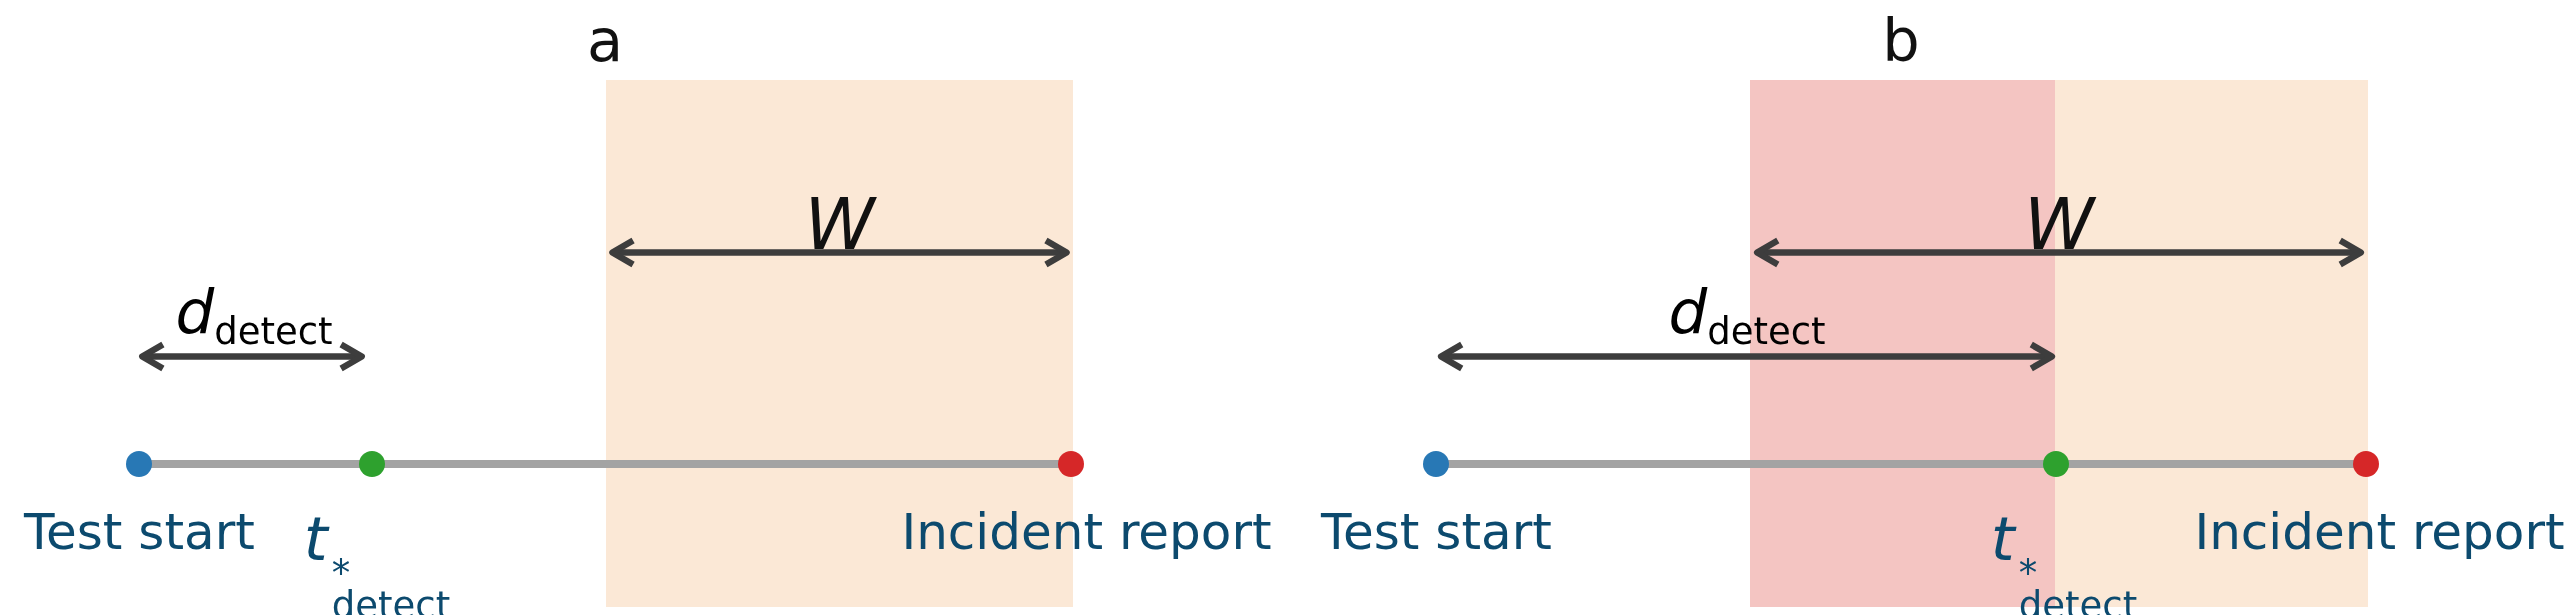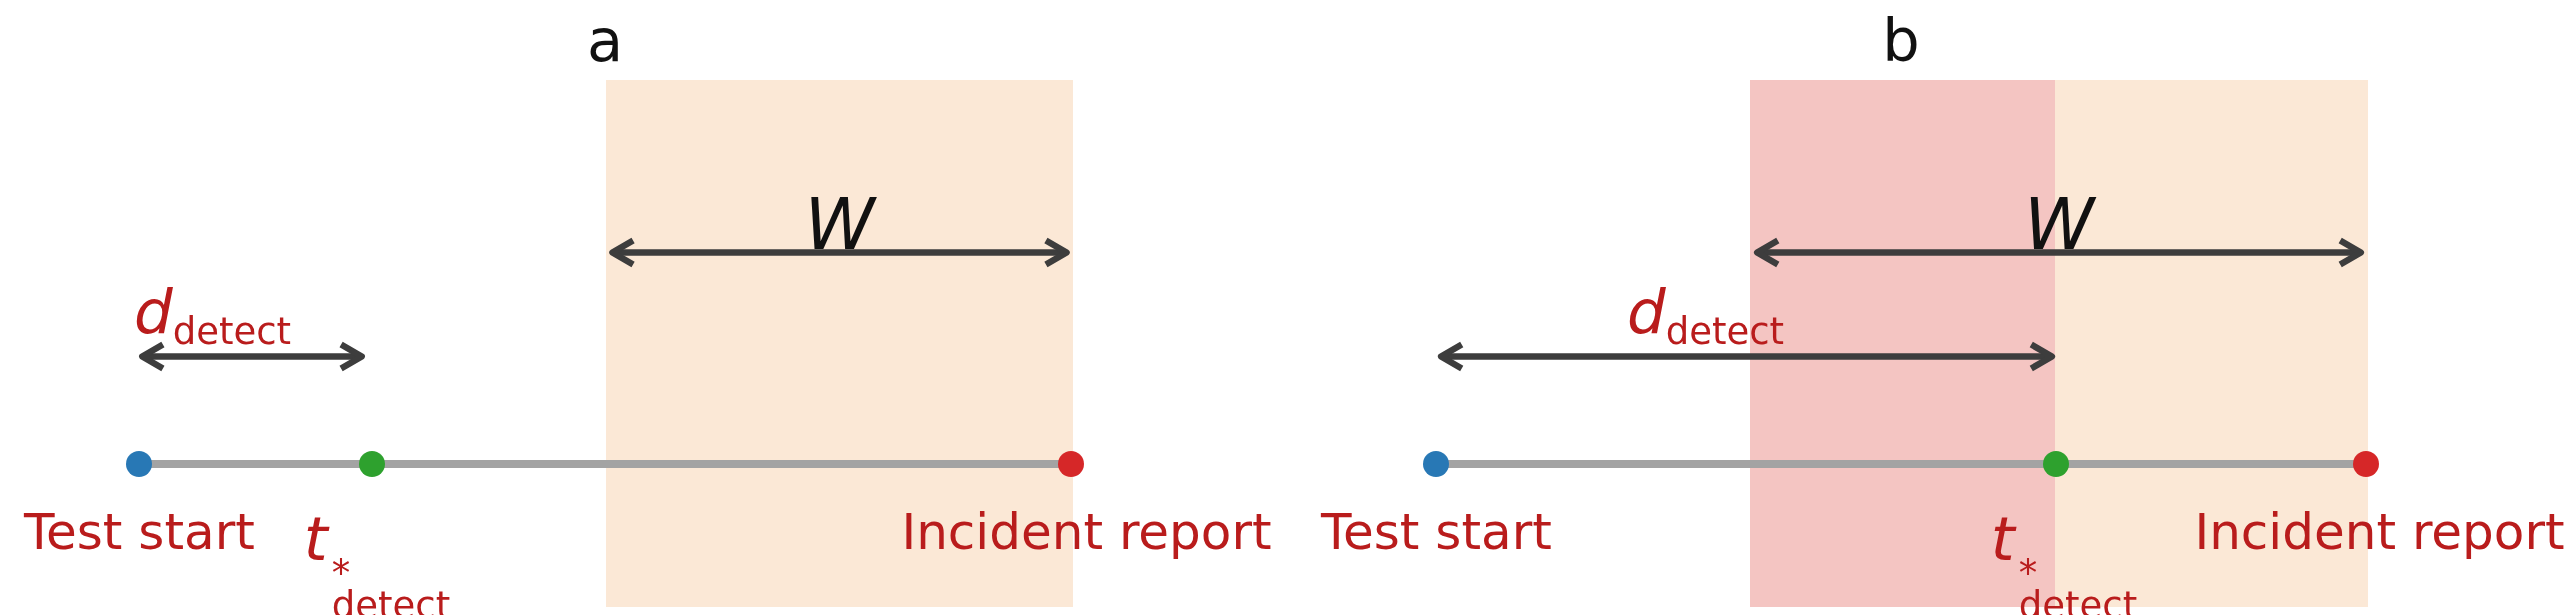--- a/index.html
+++ b/index.html
@@ -24,35 +24,35 @@
     position:absolute; top:189px;
     font-size:71px; line-height:1; font-style:italic; text-align:center;
     color:#111111;
   }
 
   .arrow { position:absolute; stroke:#3d3d3d; }
   .arrow line, .arrow path { fill:none; stroke-width:8px; stroke-linejoin:round; }
 
   .dlabel {
     position:absolute; top:281px;
-    font-size:61px; line-height:1; text-align:left; white-space:nowrap;
-    color:#b91c1c;
+    font-size:61px; line-height:1; text-align:center; white-space:nowrap;
+    color:#000000;
   }
   .mvar { font-style:italic; }
   .msub { font-size:37px; font-style:normal; vertical-align:-11.2px; letter-spacing:0; }
 
   .tline { position:absolute; top:460px; height:8px; border-radius:4px; background:#a3a3a3; }
   .dot {
     position:absolute; top:451px; width:26px; height:26px; border-radius:50%;
   }
 
   .blabel {
     position:absolute; top:505px;
     font-size:50px; line-height:1.1; white-space:nowrap;
-    color:#b91c1c;
+    color:#0c4a6e;
   }
   .center { text-align:center; }
 
   .tmath .mvar { font-size:61px; }
   .stack {
     display:inline-flex; flex-direction:column; align-items:flex-start;
     margin-left:4px; transform:translateY(26px); vertical-align:baseline;
   }
   .stack .sup  { font-size:37px; line-height:32px; }
   .stack .ssub { font-size:37px; line-height:32px; }

